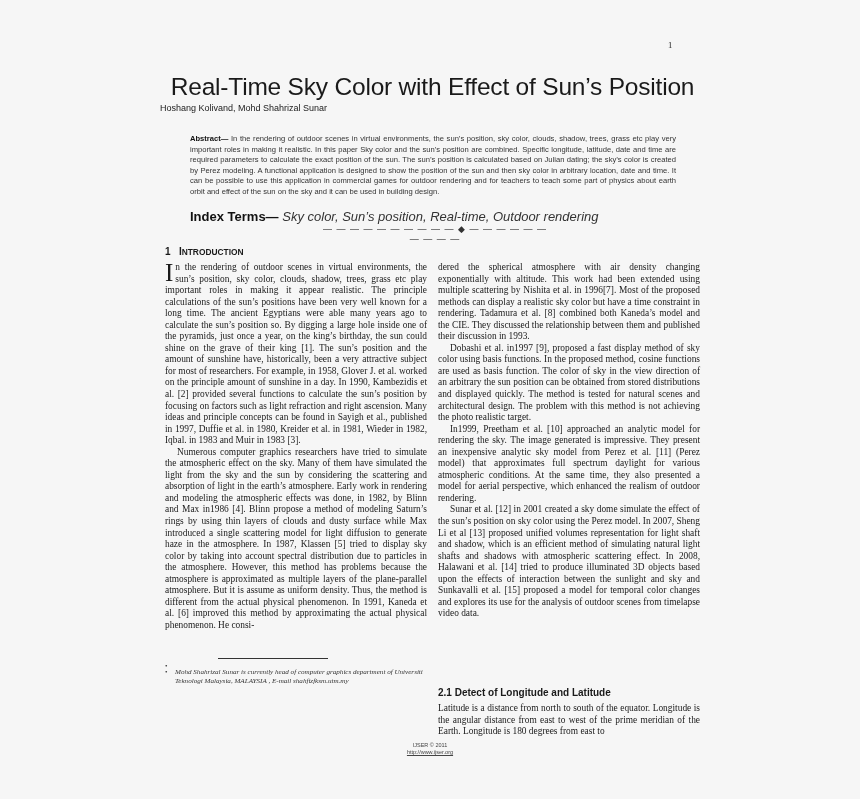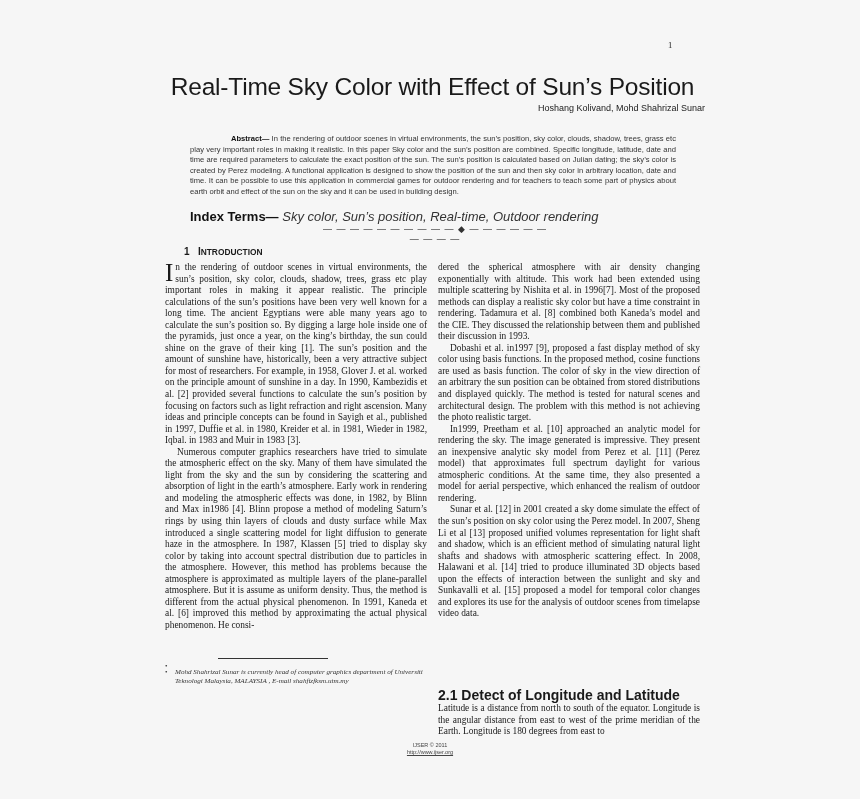--- a/index.html
+++ b/index.html
@@ -3,39 +3,39 @@
 <meta charset="utf-8">
 <style>
   html, body { margin:0; padding:0; }
   body { width:860px; height:799px; background:#f6f6f6; position:relative; overflow:hidden; color:#1a1a1a; }
   .serif { font-family: "Liberation Serif", "DejaVu Serif", serif; }
   .sans { font-family: "Liberation Sans", "DejaVu Sans", sans-serif; }
   .abs { position:absolute; }
   .hdr { left:165px; top:40px; width:520px; font-size:8.6px; line-height:10px; }
   .pgno { left:668px; top:40px; font-size:8.6px; }
   .title { left:160px; top:72px; width:545px; text-align:center; font-size:24.5px; line-height:30px; letter-spacing:-0.2px; }
-  .authors { left:160px; top:103px; width:545px; text-align:right; font-size:9px; }
+  .authors { left:160px; top:103px; width:545px; text-align:left; font-size:9px; }
   .abstract { left:190px; top:134px; width:486px; font-size:7.6px; line-height:10.5px; text-align:justify; color:#333; }
-  .abstract b { color:#111;margin-left:41px; }
+  .abstract b { color:#111; }
   .index { left:190px; top:209px; width:486px; font-size:13px; color:#333; }
   .index b { color:#111; }
   .divider { left:320px; top:224px; width:230px; text-align:center; font-size:9px; color:#333; letter-spacing:1px; }
-  .sec1 { left:165px; top:246px; font-size:10px; font-weight:bold;margin-left:19px; }
+  .sec1 { left:165px; top:246px; font-size:10px; font-weight:bold; }
   .sec1 .sc { font-size:8.4px; }
   .col { font-size:9.4px; line-height:11.55px; text-align:justify; }
   .colL { left:165px; top:262px; width:262px; }
   .colR { left:438px; top:262px; width:262px; }
   .col p { margin:0; text-indent:12px; }
   .col p.noind { text-indent:0; }
   .dropcap { float:left; font-size:25px; line-height:20px; margin:1px 2px 0 0; }
   .fnrule { left:218px; top:658px; width:110px; height:1px; background:#333; }
   .footnotes { left:165px; top:662px; width:262px; font-size:7.1px; line-height:9.3px; font-style:italic; color:#333; }
   .footnotes .fn { position:relative; padding-left:10px; margin-bottom:6px; }
   .footnotes .fn .bullet { position:absolute; left:0; top:0; font-style:normal; }
-  .sec21 { left:438px; top:687px; font-size:14px; font-weight:bold; }
+  .sec21 { left:438px; top:687px; font-size:10px; font-weight:bold; }
   .footer { left:360px; top:742px; width:140px; text-align:center; font-size:5.5px; line-height:7px; color:#444; }
   .footer .link { text-decoration:underline; }
 </style>
 </head>
 <body>
 
 <div class="abs serif hdr">
 </div>
 <div class="abs serif pgno">1</div>
 

